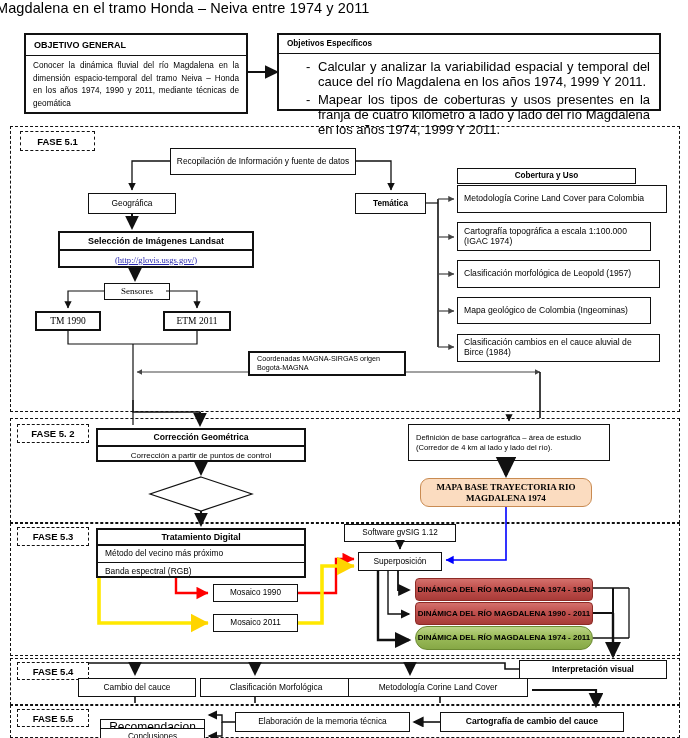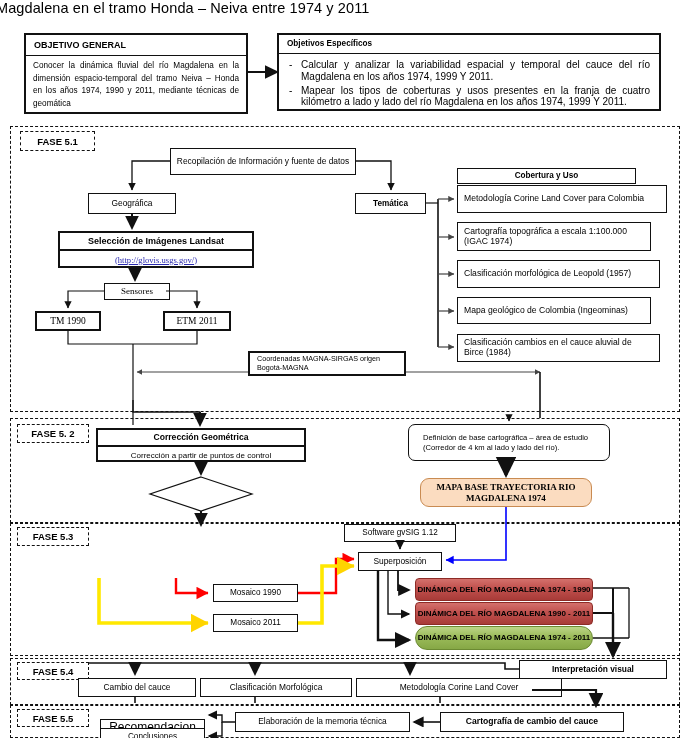--- a/index.html
+++ b/index.html
@@ -59,21 +59,21 @@
   <div class="box thick" style="left:24px;top:33px;width:224px;height:81px;flex-direction:column;padding:0;">
     <div class="abs left hdr" style="left:0;top:0;width:100%;height:21px;border-bottom:1.6px solid #111;
                 display:flex;align-items:center;padding-left:8px;font-size:9px;">OBJETIVO GENERAL</div>
     <div class="abs left" style="left:0;top:21px;width:100%;height:60px;padding:4px 7px;font-size:8.2px;
                 line-height:1.55;text-align:justify;">Conocer la dinámica fluvial del río Magdalena en la dimensión espacio-temporal del tramo Neiva – Honda en los años 1974, 1990 y 2011, mediante técnicas de geomática</div>
   </div>
 
   <div class="box thick" style="left:277px;top:33px;width:384px;height:78px;flex-direction:column;padding:0;">
     <div class="abs left hdr" style="left:0;top:0;width:100%;height:19px;border-bottom:1.6px solid #111;
                 display:flex;align-items:center;padding-left:8px;font-size:8.2px;">Objetivos Específicos</div>
-    <div class="abs" style="left:0;top:19px;width:100%;height:59px;padding:5px 9px 0 4px;font-size:10px;">
+    <div class="abs" style="left:0;top:19px;width:100%;height:59px;padding:5px 9px 0 21px;font-size:13px;">
       <ul class="bul">
         <li>Calcular y analizar la variabilidad espacial y temporal del cauce del río Magdalena en los años 1974, 1999 Y 2011.</li>
         <li>Mapear los tipos de coberturas y usos presentes en la franja de cuatro kilómetro a lado y lado del río Magdalena en los años 1974, 1999 Y 2011.</li>
       </ul>
     </div>
   </div>
 
   <div class="frame" style="left:10px;top:126px;width:670px;height:286px;"></div>
   <div class="frame" style="left:10px;top:418px;width:670px;height:105px;"></div>
   <div class="frame" style="left:10px;top:523px;width:670px;height:133px;"></div>
@@ -118,26 +118,34 @@
   <div class="box left" style="left:457px;top:297px;width:194px;height:27px;font-size:8.6px;padding:0 6px;">Mapa geológico de Colombia (Ingeominas)</div>
   <div class="box left" style="left:457px;top:334px;width:203px;height:28px;font-size:8.6px;padding:0 6px;">Clasificación cambios en el cauce aluvial de Birce (1984)</div>
 
   <div class="box thick" style="left:96px;top:428px;width:210px;height:34px;padding:0;flex-direction:column;">
     <div class="abs hdr" style="left:0;top:0;width:100%;height:17px;border-bottom:2px solid #111;
                 display:flex;align-items:center;justify-content:center;font-size:8.6px;">Corrección Geométrica</div>
     <div class="abs" style="left:0;top:17px;width:100%;height:17px;display:flex;align-items:center;
                 justify-content:center;font-size:8px;">Corrección a partir de puntos de control</div>
   </div>
 
-  <div class="box left" style="left:408px;top:424px;width:202px;height:37px;font-size:7.6px;padding:0 14px;line-height:1.3;border-radius:7px;">Definición de base cartográfica – área de estudio (Corredor de 4 km al lado y lado del río).</div>
+  <div class="box left" style="left:408px;top:424px;width:202px;height:37px;font-size:7.6px;padding:0 7px;line-height:1.3;">Definición de base cartográfica – área de estudio (Corredor de 4 km al lado y lado del río).</div>
 
   <div class="barPeach" style="left:420px;top:478px;width:172px;height:29px;font-size:9px;border-radius:9px;">
     <span class="serif" style="display:block;padding:0 4px;">MAPA BASE TRAYECTORIA RIO MAGDALENA 1974</span>
   </div>
 
+  <div class="box thick" style="left:96px;top:528px;width:210px;height:50px;padding:0;flex-direction:column;">
+    <div class="abs hdr" style="left:0;top:0;width:100%;height:16px;border-bottom:2px solid #111;
+                display:flex;align-items:center;justify-content:center;font-size:8.8px;">Tratamiento Digital</div>
+    <div class="abs left" style="left:0;top:16px;width:100%;height:17px;border-bottom:1.6px solid #111;
+                display:flex;align-items:center;padding-left:7px;font-size:8.4px;">Método del vecino más próximo</div>
+    <div class="abs left" style="left:0;top:33px;width:100%;height:17px;display:flex;align-items:center;
+                padding-left:7px;font-size:8.4px;">Banda espectral (RGB)</div>
+  </div>
 
   <div class="box" style="left:213px;top:584px;width:85px;height:18px;font-size:8.2px;">Mosaico 1990</div>
   <div class="box" style="left:213px;top:614px;width:85px;height:18px;font-size:8.2px;">Mosaico 2011</div>
 
   <div class="box" style="left:344px;top:524px;width:112px;height:18px;font-size:8.2px;">Software gvSIG 1.12</div>
 
   <div class="box" style="left:358px;top:552px;width:84px;height:19px;font-size:8.4px;">Superposición</div>
 
   <div class="barRed" style="left:415px;top:578px;width:178px;height:23px;font-size:8px;">
     <span>DINÁMICA DEL RÍO MAGDALENA 1974 - 1990</span>
@@ -146,21 +154,21 @@
     <span>DINÁMICA DEL RÍO MAGDALENA 1990 - 2011</span>
   </div>
   <div class="barGreen" style="left:415px;top:626px;width:178px;height:24px;font-size:8px;">
     <span>DINÁMICA DEL RÍO MAGDALENA 1974 - 2011</span>
   </div>
 
   <div class="box" style="left:519px;top:660px;width:148px;height:19px;font-size:8.4px;font-weight:bold;">Interpretación visual</div>
 
   <div class="box thin" style="left:78px;top:678px;width:118px;height:19px;font-size:8.4px;">Cambio del cauce</div>
   <div class="box thin" style="left:200px;top:678px;width:152px;height:19px;font-size:8.4px;">Clasificación Morfológica</div>
-  <div class="box thin" style="left:356px;top:678px;width:206px;height:19px;font-size:8.4px;">Metodología Corine Land Cover</div>
+  <div class="box thin" style="left:348px;top:678px;width:180px;height:19px;font-size:8.4px;">Metodología Corine Land Cover</div>
 
   <div class="box thin" style="left:100px;top:707px;width:105px;height:17px;font-size:12px;margin-top:12px;">Recomendacion</div>
   <div class="box thin" style="left:100px;top:728px;width:105px;height:17px;font-size:8.2px;">Conclusiones</div>
   <div class="box thin" style="left:235px;top:712px;width:175px;height:20px;font-size:8.4px;">Elaboración de la memoria técnica</div>
   <div class="box" style="left:440px;top:712px;width:184px;height:20px;font-size:8.6px;font-weight:bold;">Cartografía de cambio del cauce</div>
 
   <svg class="wires" viewBox="0 0 688 738">
     <defs>
       <marker id="ah" markerWidth="7" markerHeight="7" refX="5.6" refY="3" orient="auto">
         <path d="M0,0 L6,3 L0,6 z" fill="#111"></path>

